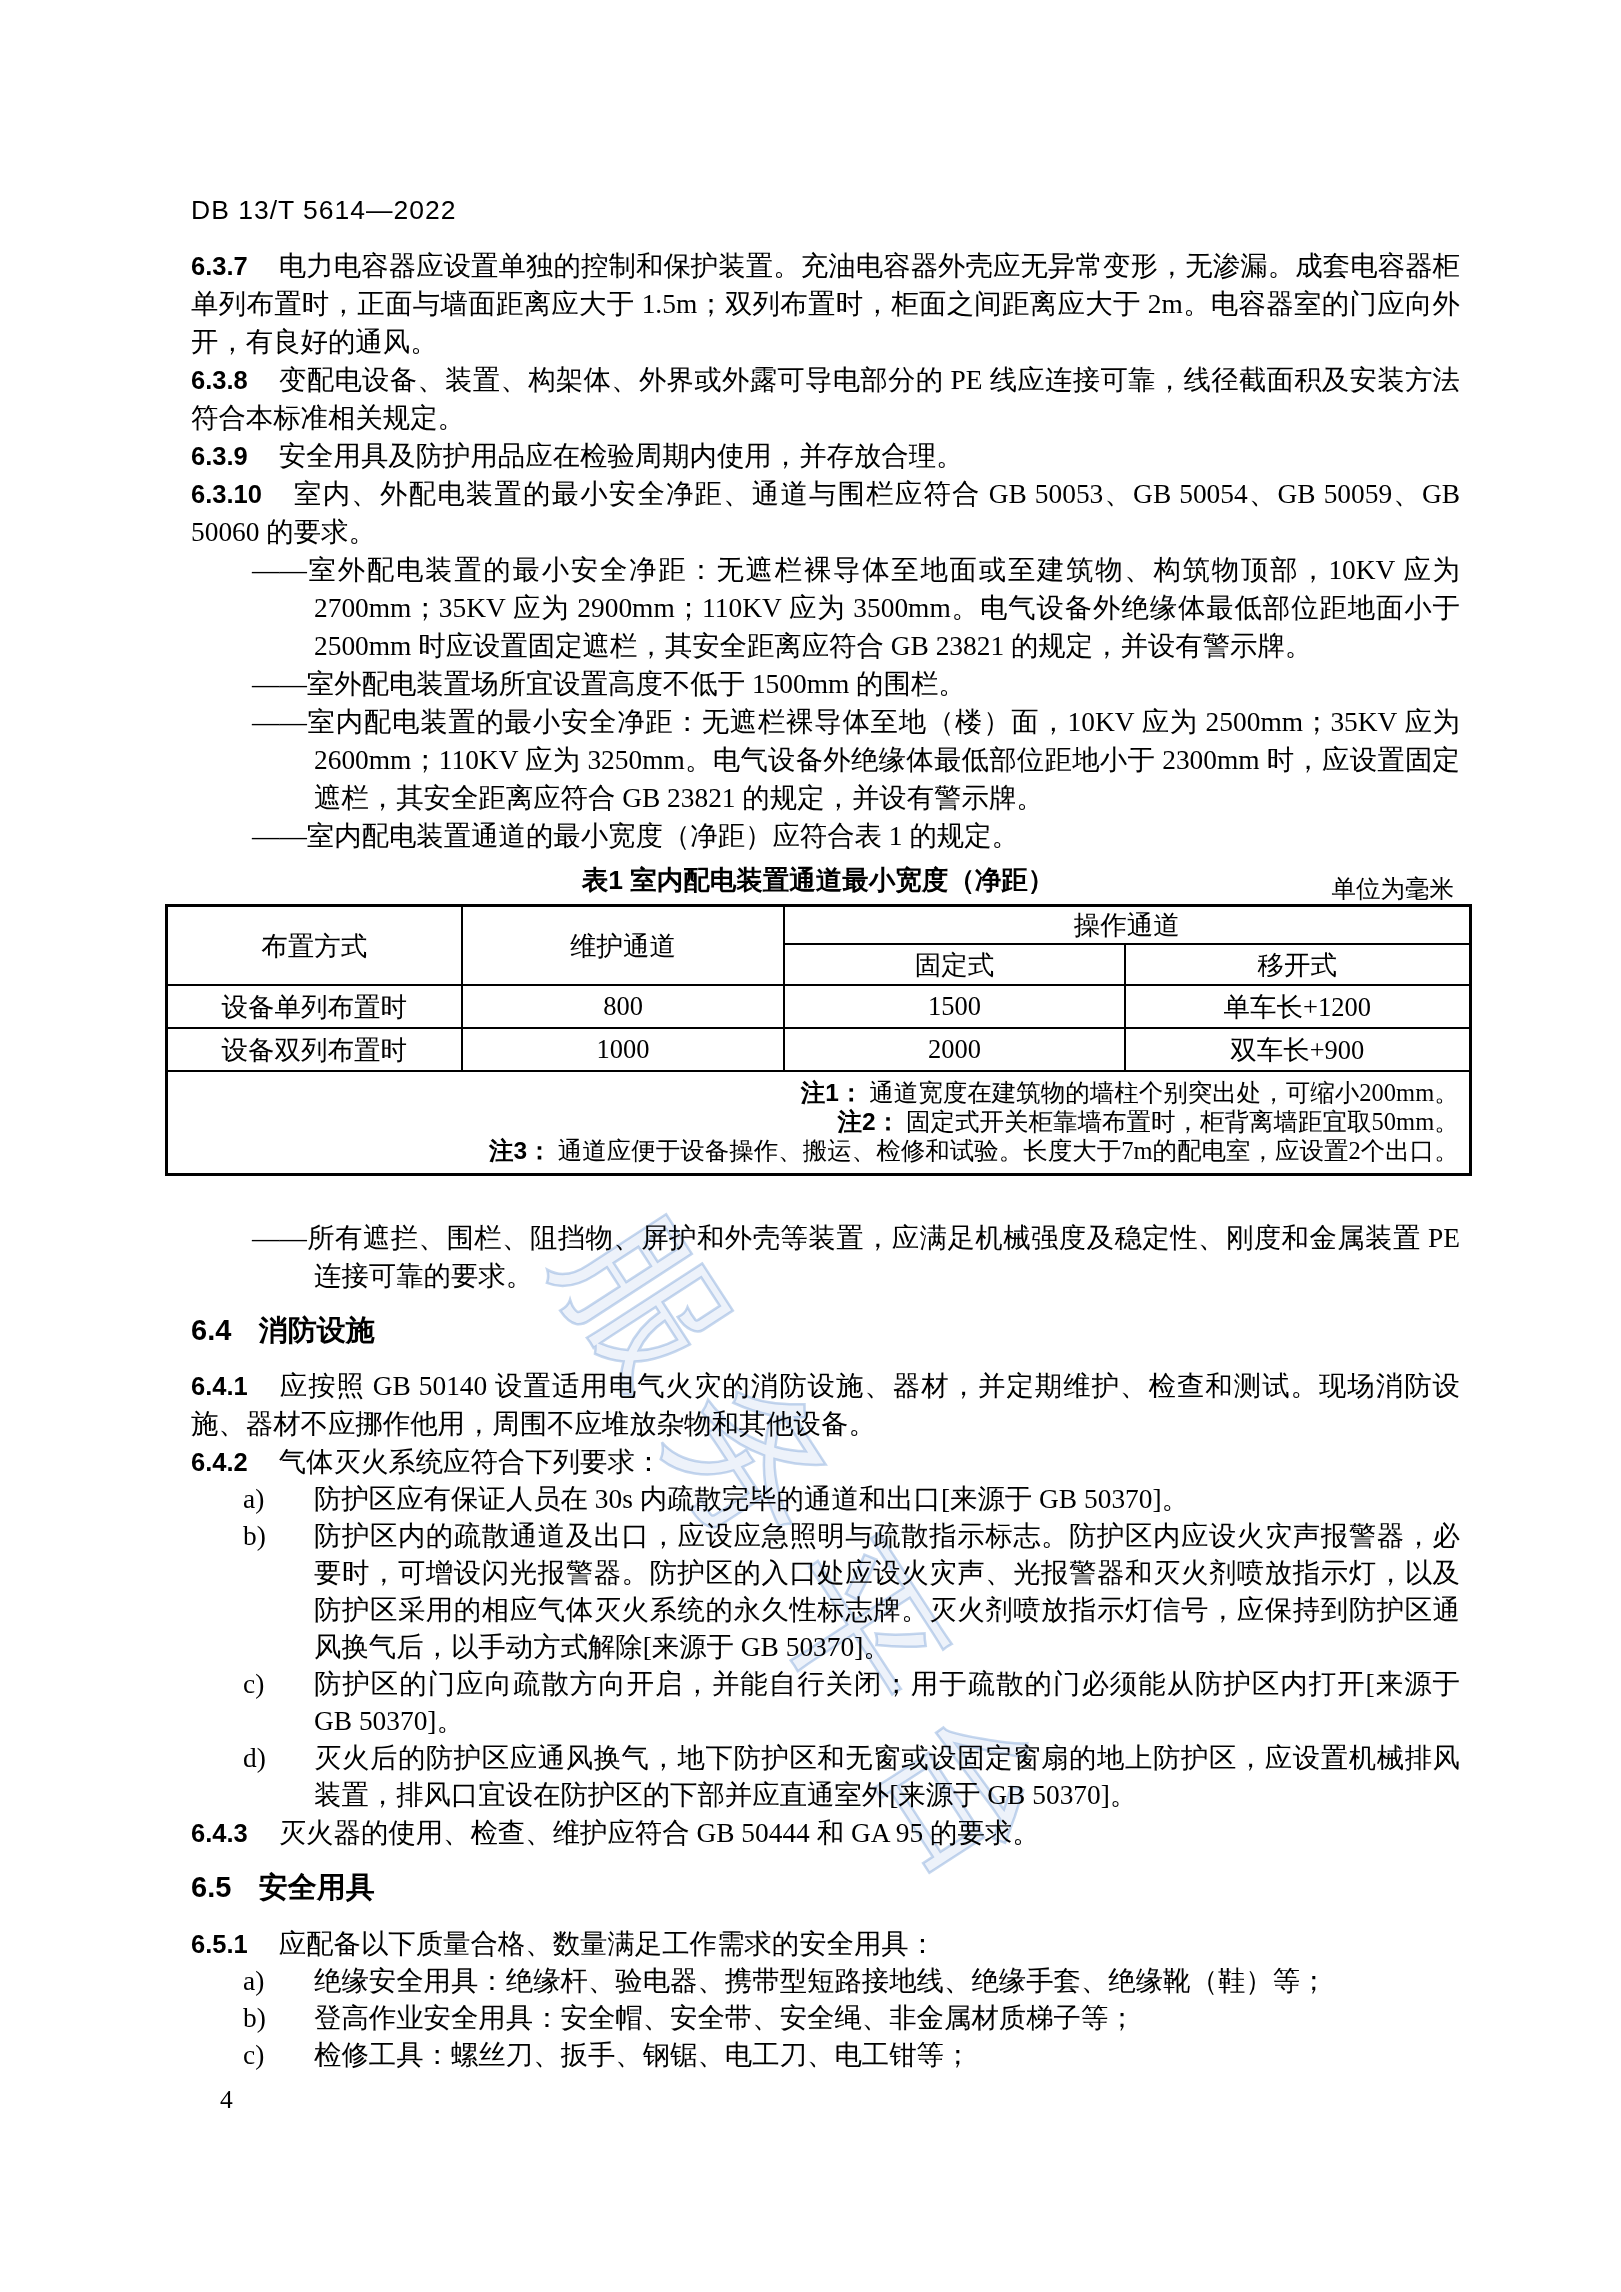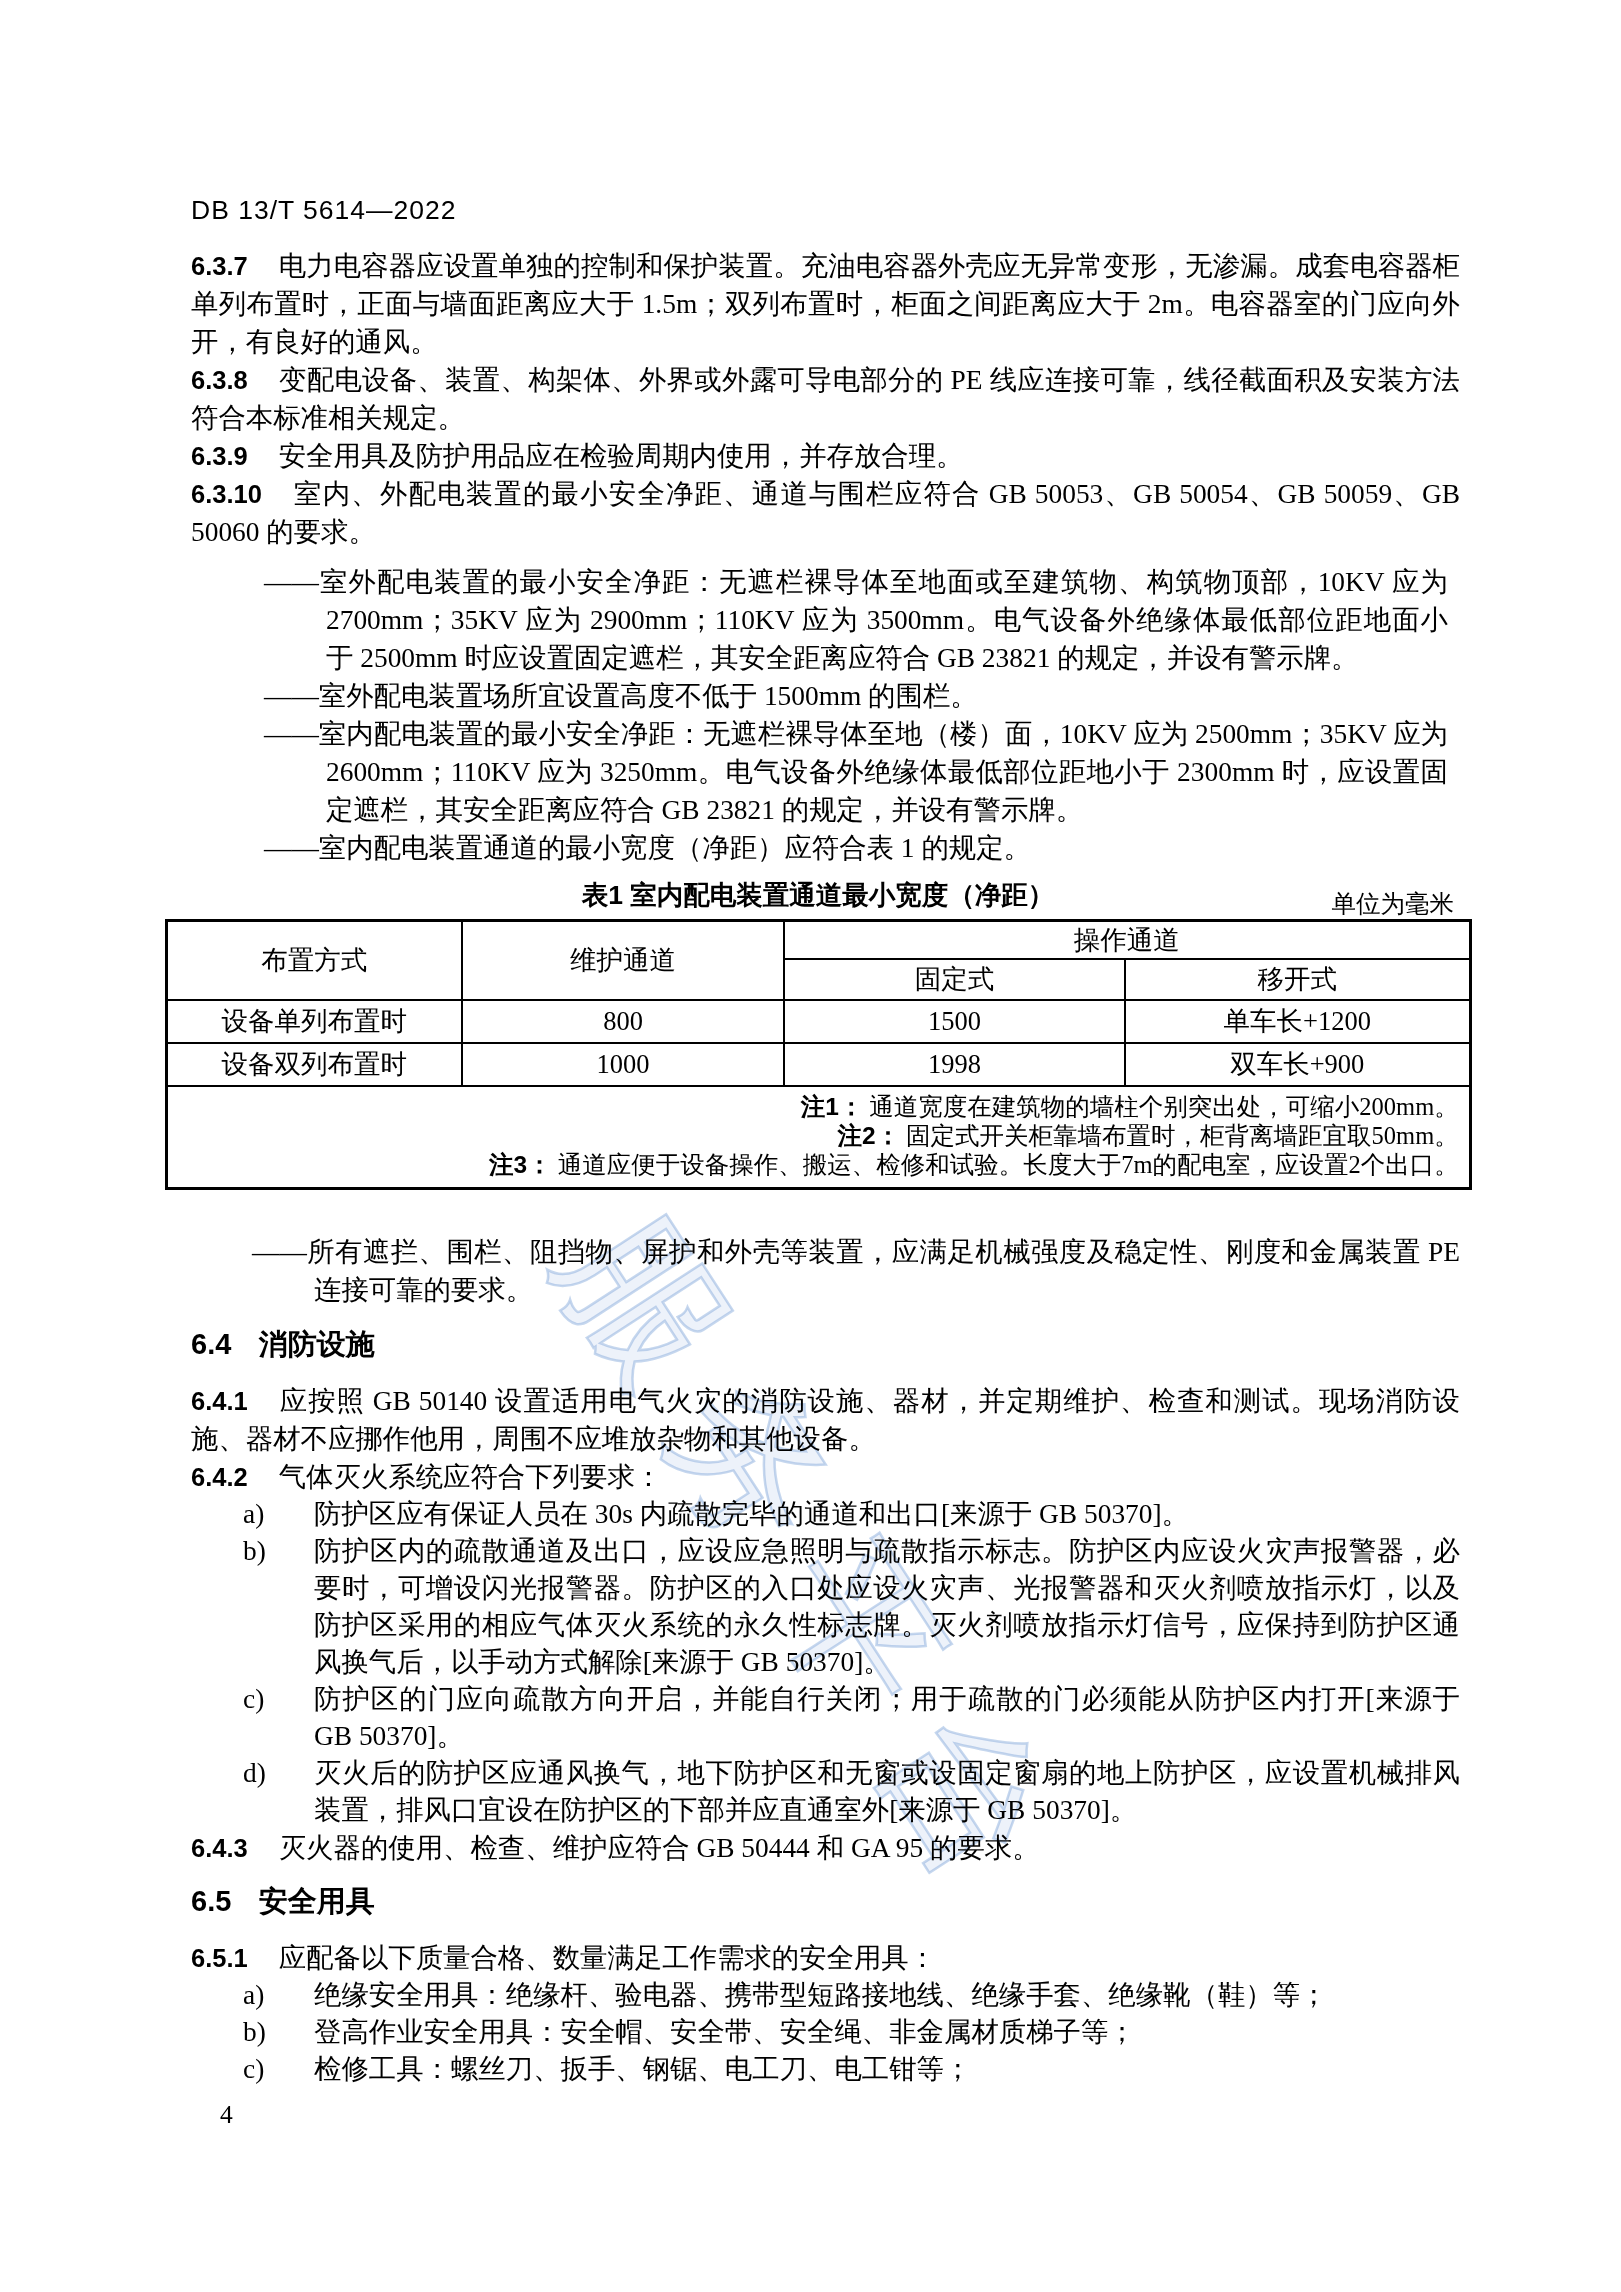--- a/index.html
+++ b/index.html
@@ -32,21 +32,21 @@
     margin:0;
   }
   .clause .num{
     font-family:"Liberation Sans","DejaVu Sans",sans-serif;
     font-weight:bold;
     font-size:25.5px;
     margin-right:31px;
     white-space:nowrap;
   }
   .first-clause{margin-top:21.6px;}
-  .dash-list{margin:12px;}
+  .dash-list{margin:0;}
   .dash{
     font-size:27.4px;
     line-height:38px;
     text-align:justify;
     padding-left:123px;
     text-indent:-62px;
     margin:0;
   }
   .tbl-caption-row{
     position:relative;
@@ -197,21 +197,21 @@
       <tbody>
         <tr class="drow">
           <td>设备单列布置时</td>
           <td>800</td>
           <td>1500</td>
           <td>单车长+1200</td>
         </tr>
         <tr class="drow">
           <td>设备双列布置时</td>
           <td>1000</td>
-          <td>1998</td>
+          <td>2000</td>
           <td>双车长+900</td>
         </tr>
         <tr class="notes">
           <td colspan="4">
             <div class="note">
               <span class="nlab">注1：</span><span>通道宽度在建筑物的墙柱个别突出处，可缩小200mm。</span>
             </div>
             <div class="note">
               <span class="nlab">注2：</span><span>固定式开关柜靠墙布置时，柜背离墙距宜取50mm。</span>
             </div>

